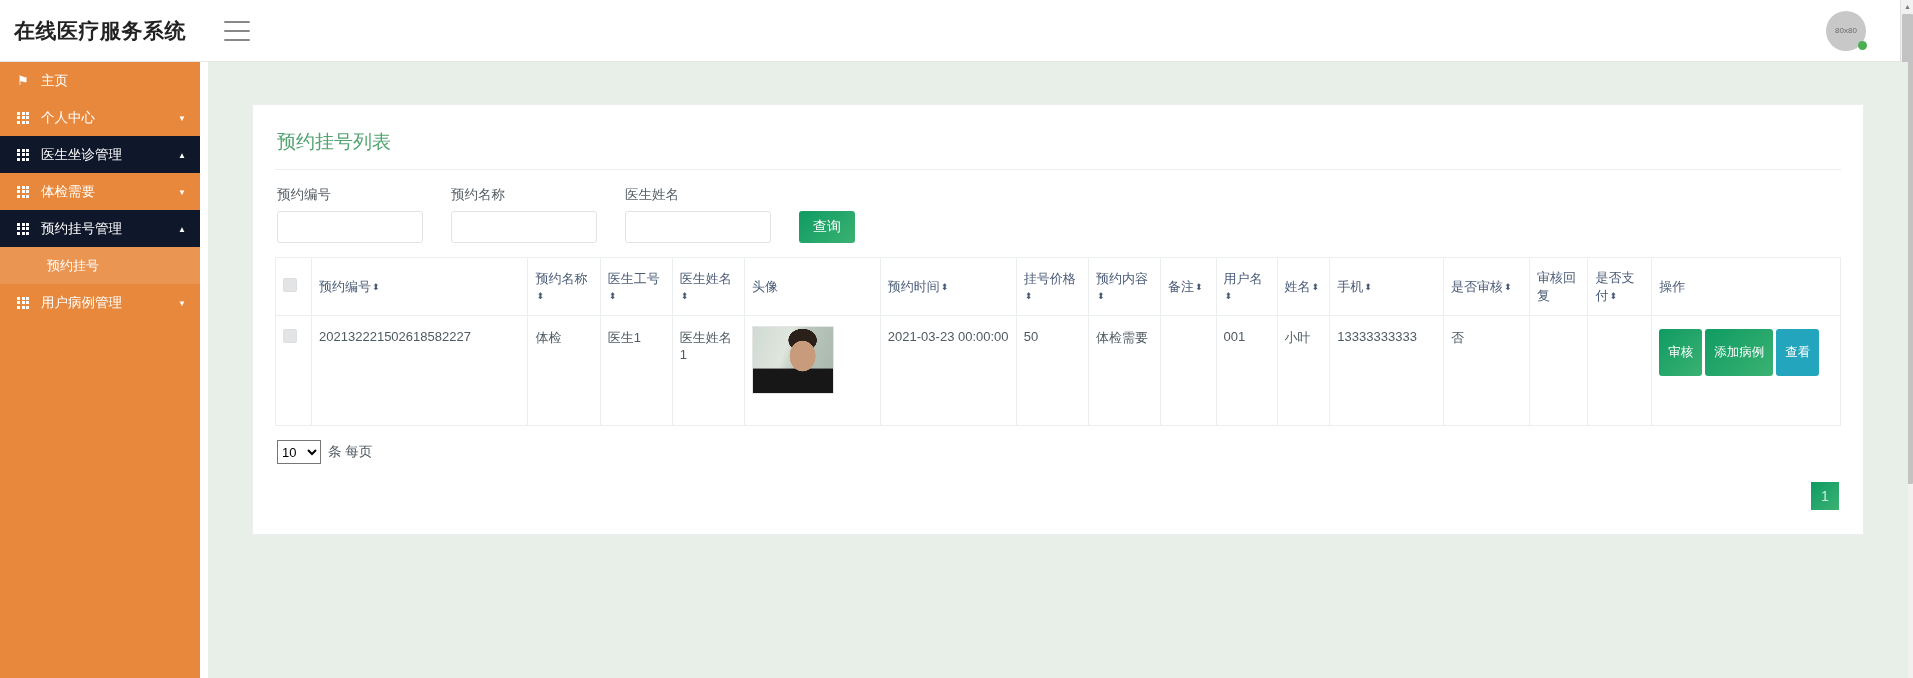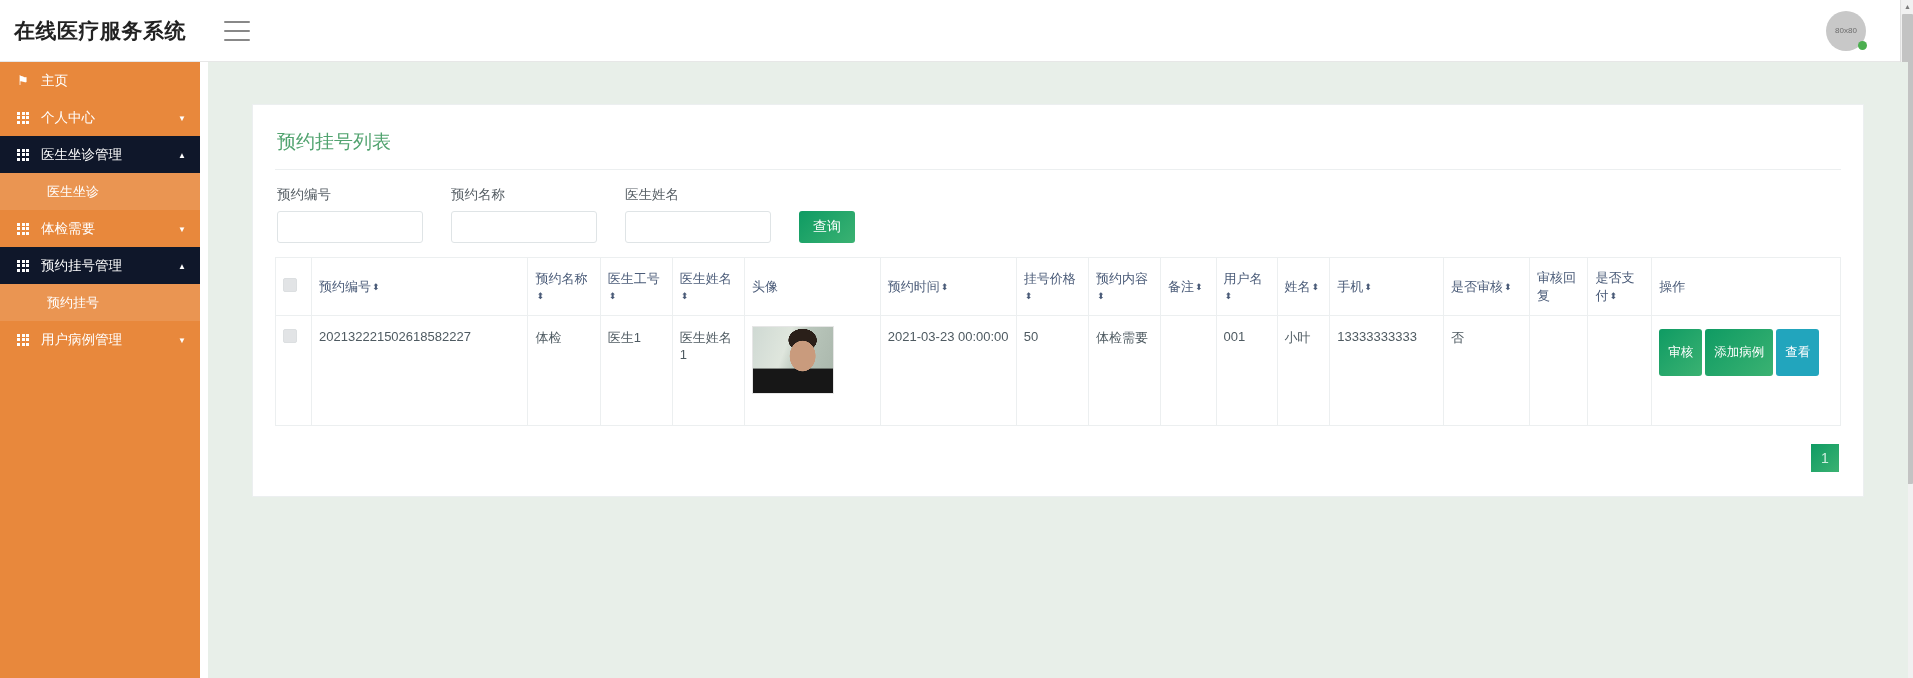--- a/index.html
+++ b/index.html
@@ -323,23 +323,20 @@
             <i></i>
             <i></i>
             <i></i>
             <i></i>
             <i></i>
             <i></i>
           </span>
         </span>
         <span class="mi-label">医生坐诊管理</span>
         <span class="caret">▲</span>
-      </div>
-      <div class="menu-item sub">
-        <span class="mi-label">医生坐诊</span>
       </div>
       <div class="menu-item level1">
         <span class="mi-icon">
           <span class="grid-icon">
             <i></i>
             <i></i>
             <i></i>
             <i></i>
             <i></i>
             <i></i>
@@ -443,18 +440,22 @@
                 <td>13333333333</td>
                 <td>否</td>
                 <td></td>
                 <td></td>
                 <td><span class="act-btn act-green">审核</span><span class="act-btn act-green">添加病例</span><span class="act-btn act-teal">查看</span></td>
               </tr>
             </tbody>
         </table>
       </div>
 
+      <div class="table-foot">
+        <select class="page-size" id="page-size"><option value="10">10</option><option value="20">20</option><option value="50">50</option><option value="100">100</option></select>
+        <span class="foot-text">条 每页</span>
+      </div>
       <div class="pager" id="pager">
           <div class="page-btn">1</div>
         </div>
     </div>
   </div>
 </div>
 
 </body></html>

